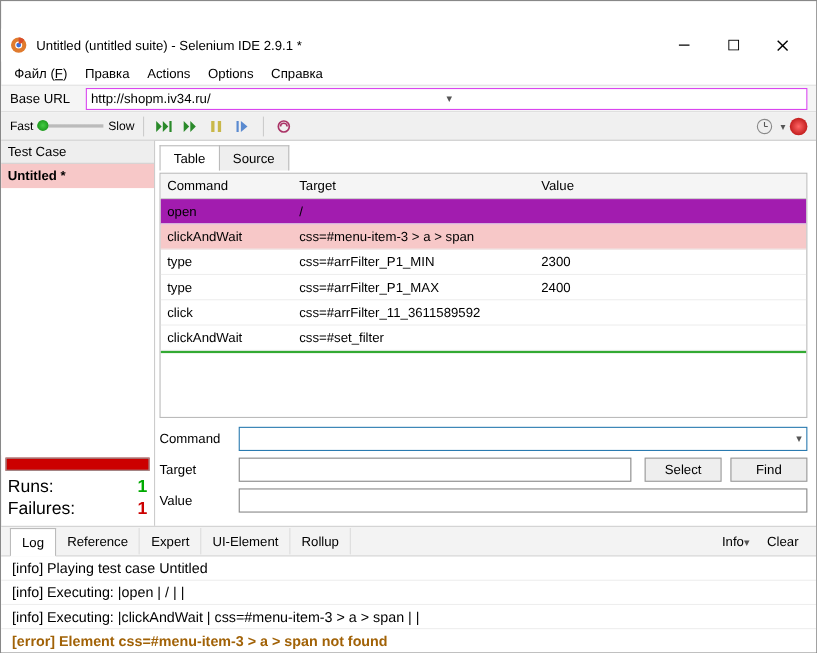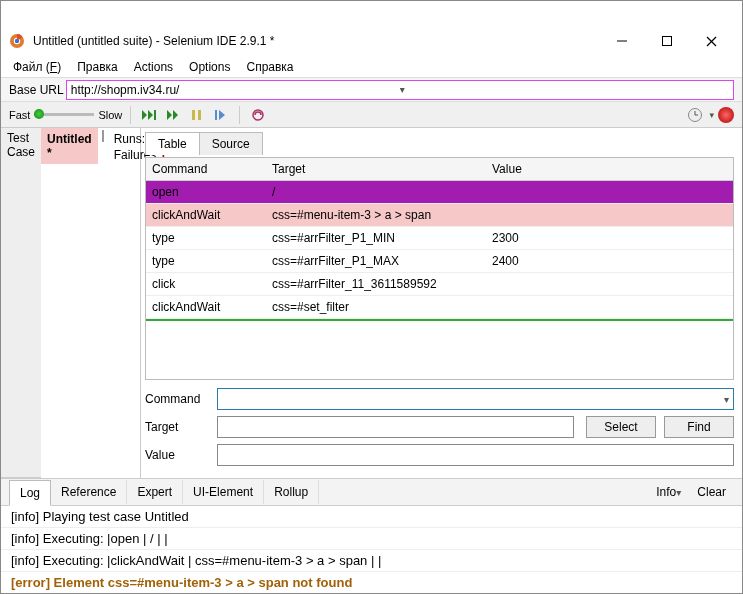--- a/index.html
+++ b/index.html
@@ -5,41 +5,41 @@
 * { box-sizing: border-box; margin: 0; padding: 0; }
 body { font-family: "Segoe UI", Tahoma, sans-serif; font-size: 12px; background: #fff; width: 743px; height: 594px; overflow: hidden; border: 1px solid #888; }
 .titlebar { height: 30px; display: flex; align-items: center; padding: 0 8px; background: #fff; margin-top: 25px; }
 .titlebar .app-icon { width: 16px; height: 16px; margin-right: 8px; }
 .titlebar .title { flex: 1; font-size: 12px; color: #000; }
 .titlebar .win-btns { display: flex; gap: 0; }
 .titlebar .win-btn { width: 45px; height: 30px; display: flex; align-items: center; justify-content: center; font-size: 14px; }
 .menubar { height: 22px; display: flex; padding: 0 6px; gap: 4px; border-bottom: 1px solid #ddd; align-items: center; }
 .menubar .menu-item { padding: 2px 6px; font-size: 12px; }
 .menubar .menu-item .hotkey { text-decoration: underline; }
-.baseurl-row { height: 24px; display: flex; align-items: center; padding: 2px 8px; gap: 2px; border-bottom: 1px solid #ddd; background:#f5f5f5; }
+.baseurl-row { height: 24px; display: flex; align-items: center; padding: 2px 8px; gap: 14px; border-bottom: 1px solid #ddd; background:#f5f5f5; }
 .baseurl-row .label { font-size: 12px; }
 .baseurl-row .url-box { flex: 1; border: 1px solid #d946ef; height: 20px; display: flex; align-items: center; padding: 0 4px; background:#fff; }
 .baseurl-row .url-box span { flex: 1; }
 .chev { font-size: 10px; color: #555; }
 .toolbar { height: 26px; display: flex; align-items: center; padding: 0 8px; background: #f0f0f0; border-bottom: 1px solid #ccc; gap: 4px; }
 .slider { display: flex; align-items: center; gap: 4px; }
 .slider-track { width: 60px; height: 3px; background: linear-gradient(to right, #3a3 0%, #3a3 15%, #bbb 15%, #bbb 100%); position: relative; }
 .slider-knob { width: 10px; height: 10px; background: radial-gradient(#4c4,#181); border-radius: 50%; position: absolute; left: 0; top: -4px; }
 .tb-sep { width: 1px; height: 18px; background: #ccc; margin: 0 4px; }
 .tb-btn { width: 20px; height: 20px; display: flex; align-items: center; justify-content: center; }
 .tb-spacer { flex: 1; }
 .dropdown-tiny { font-size: 9px; color: #555; }
 .record-dot { width: 16px; height: 16px; border-radius: 50%; background: radial-gradient(#f66,#a00); }
 .main-split { display: flex; height: 350px; }
-.left-pane { width: 140px; border-right: 1px solid #ccc; display: flex; flex-direction: row; }
+.left-pane { width: 140px; border-right: 1px solid #ccc; display: flex; flex-direction: column; }
 .tc-header { background: #eee; border-bottom: 1px solid #ccc; padding: 3px 6px; font-size: 12px; }
 .tc-list { flex: 1; background: #fff; }
 .tc-item { padding: 4px 6px; background: #f7c8c8; font-weight: bold; font-size: 12px; }
 .progress-bar { height: 12px; background: #c00; margin: 2px 4px; border:1px solid #999;}
-.stats { padding: 4px 6px; font-size: 12px; }
+.stats { padding: 4px 6px; font-size: 16px; }
 .stats-row { display: flex; justify-content: space-between; margin-bottom:2px;}
 .stats-row .num { font-weight: bold; }
 .stats-row.runs .num { color: #0a0; }
 .stats-row.fail .num { color: #c00; }
 .right-pane { flex: 1; display: flex; flex-direction: column; padding: 4px 8px 0 4px; }
 .tabs { display: flex; margin-bottom: 2px; }
 .tab { padding: 4px 12px; border: 1px solid #bbb; border-bottom: none; background: #eee; font-size: 12px; margin-right: -1px; }
 .tab.active { background: #fff; position:relative; z-index:1;}
 .cmd-table-wrap { border: 1px solid #bbb; flex: 1; overflow: hidden; background:#fff; margin-bottom: 8px; }
 .cmd-header { display: flex; background: #f5f5f5; border-bottom: 1px solid #ccc; }

